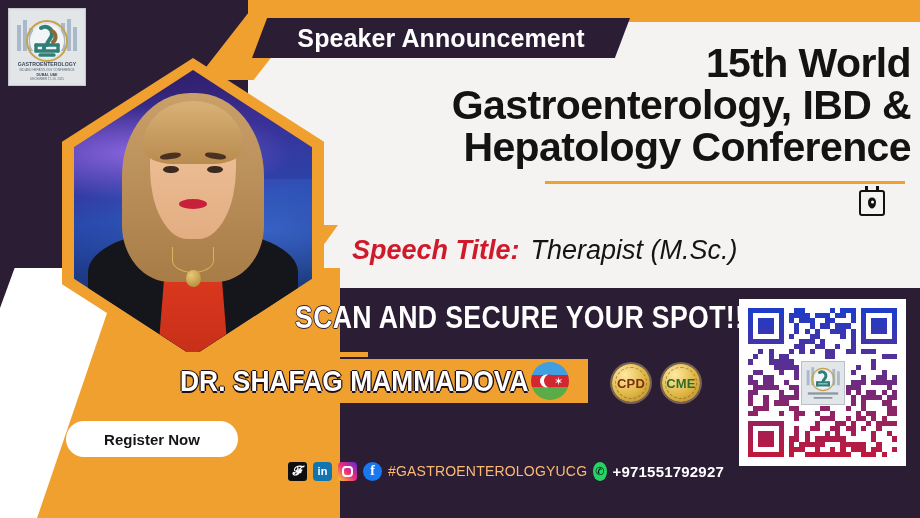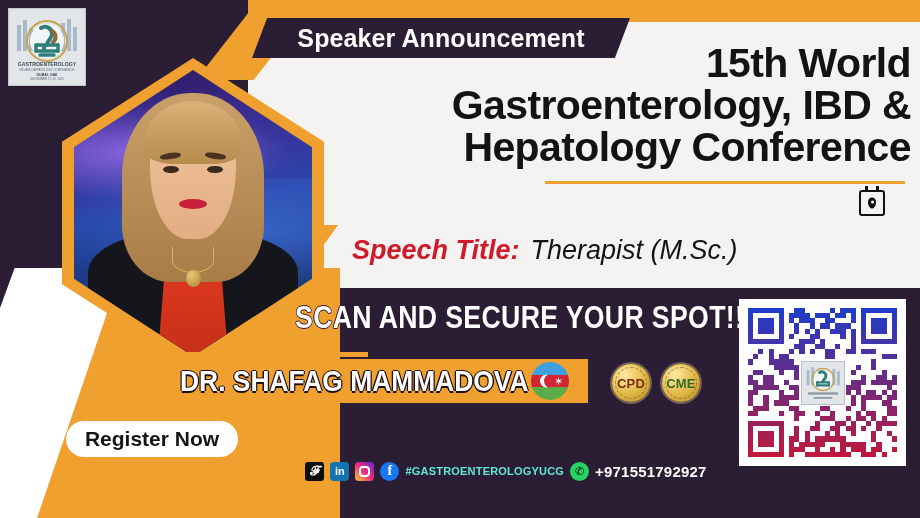--- a/index.html
+++ b/index.html
@@ -272,31 +272,31 @@
   }
   .sic { width:19px; height:19px; border-radius:4px; display:flex;
          align-items:center; justify-content:center; flex:0 0 auto;
          font-size:12px; font-weight:bold; color:#fff; }
   .sic-x  { background:#0e0e0e; border-radius:3px; font-size:13px; }
   .sic-in { background:#1275b1; font-size:11px; }
   .sic-ig { background:linear-gradient(45deg,#f9ce34,#ee2a7b,#6228d7); }
   .sic-ig .ring { width:11px;height:11px;border:2px solid #fff;border-radius:4px; }
   .sic-fb { background:#1877f2; border-radius:50%; font-size:14px;
             font-family:"Liberation Serif",serif; }
-  .handle { color:#5eead4; font-size:11px; font-weight:bold; letter-spacing:.2px; }
+  .handle { color:#fdba74; font-size:14px; font-weight:normal; letter-spacing:.2px; }
   .sic-wa { background:#25d366; border-radius:50%; width:19px; height:19px;
             display:flex; align-items:center; justify-content:center; font-size:11px; }
   .phone { color:#ffffff; font-size:15px; font-weight:bold; letter-spacing:.2px; }
 
   
   .register-btn {
     position:absolute; left:66px; top:421px; width:172px; height:36px;
     background:#ffffff; border-radius:18px;
     display:flex; align-items:center; justify-content:center;
-    color:#151515; font-size:21px; font-weight:bold;
+    color:#151515; font-size:15px; font-weight:bold;
   }
 
   
   .qr-outer {
     position:absolute; left:739px; top:299px; width:167px; height:167px;
     background:#ffffff; padding:9px;
   }
   .qr-grid {
     width:100%; height:100%; position:relative;
     display:grid; grid-template-columns:repeat(29,1fr); grid-template-rows:repeat(29,1fr);

